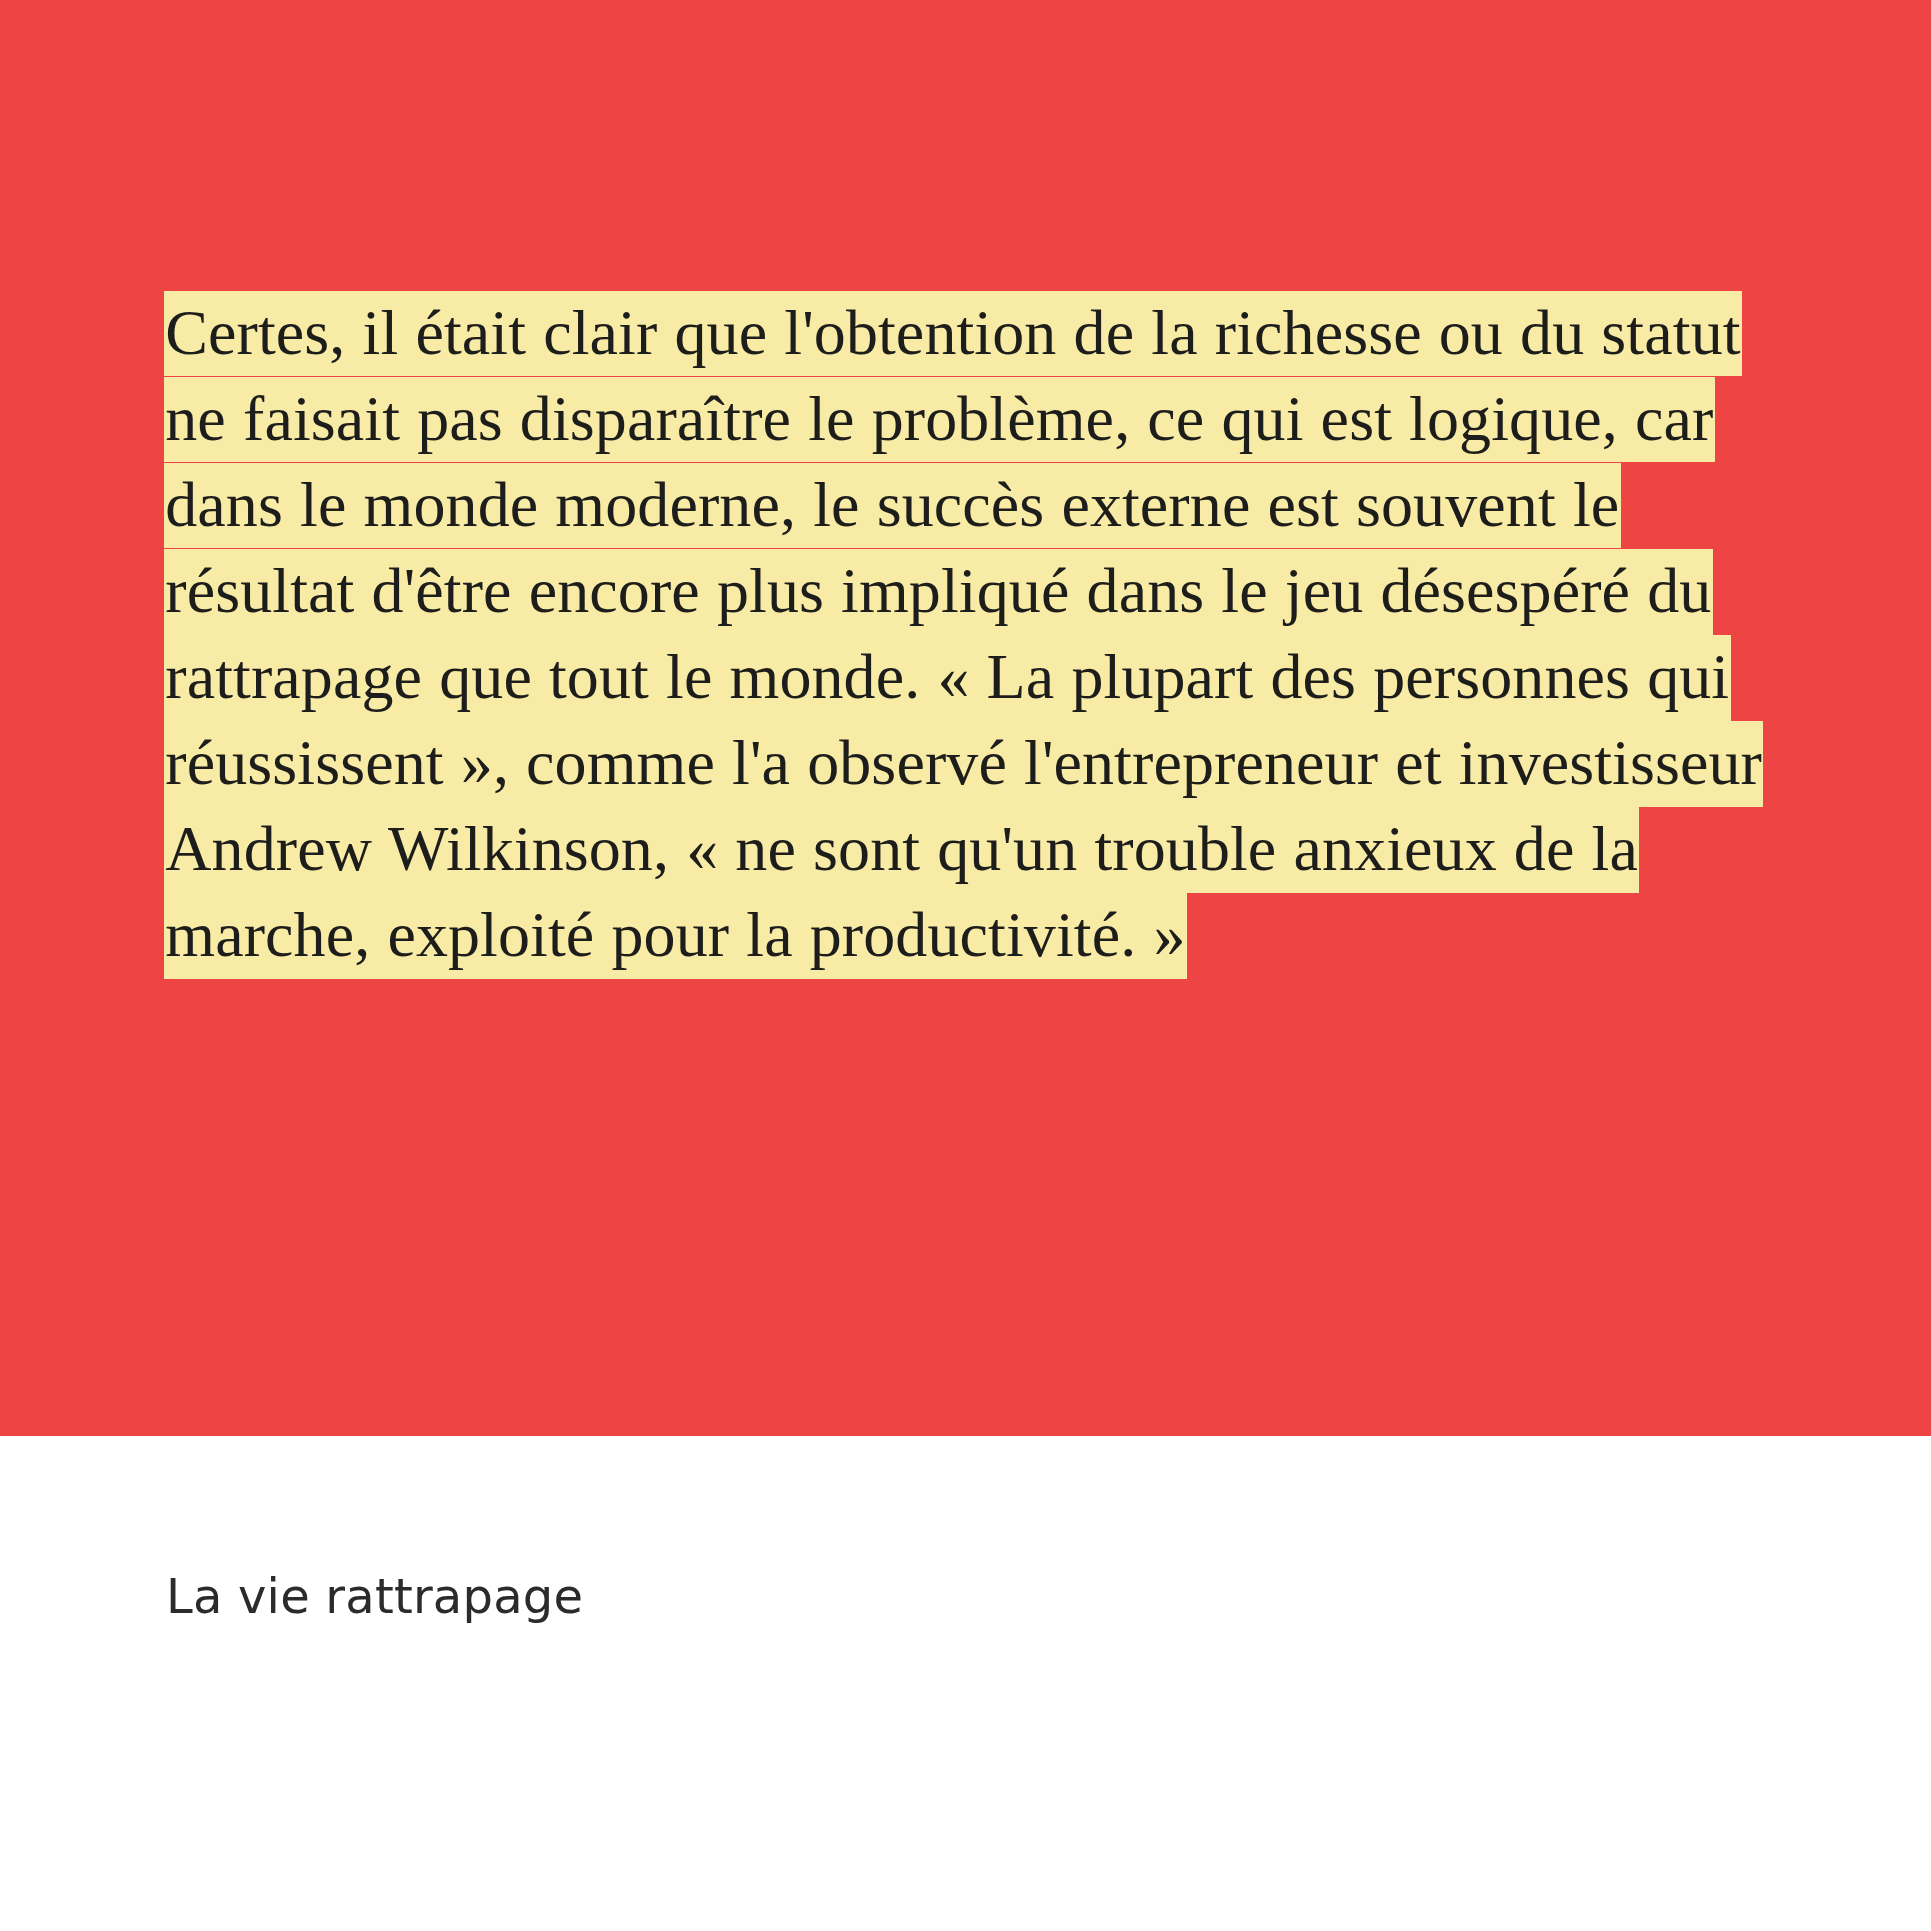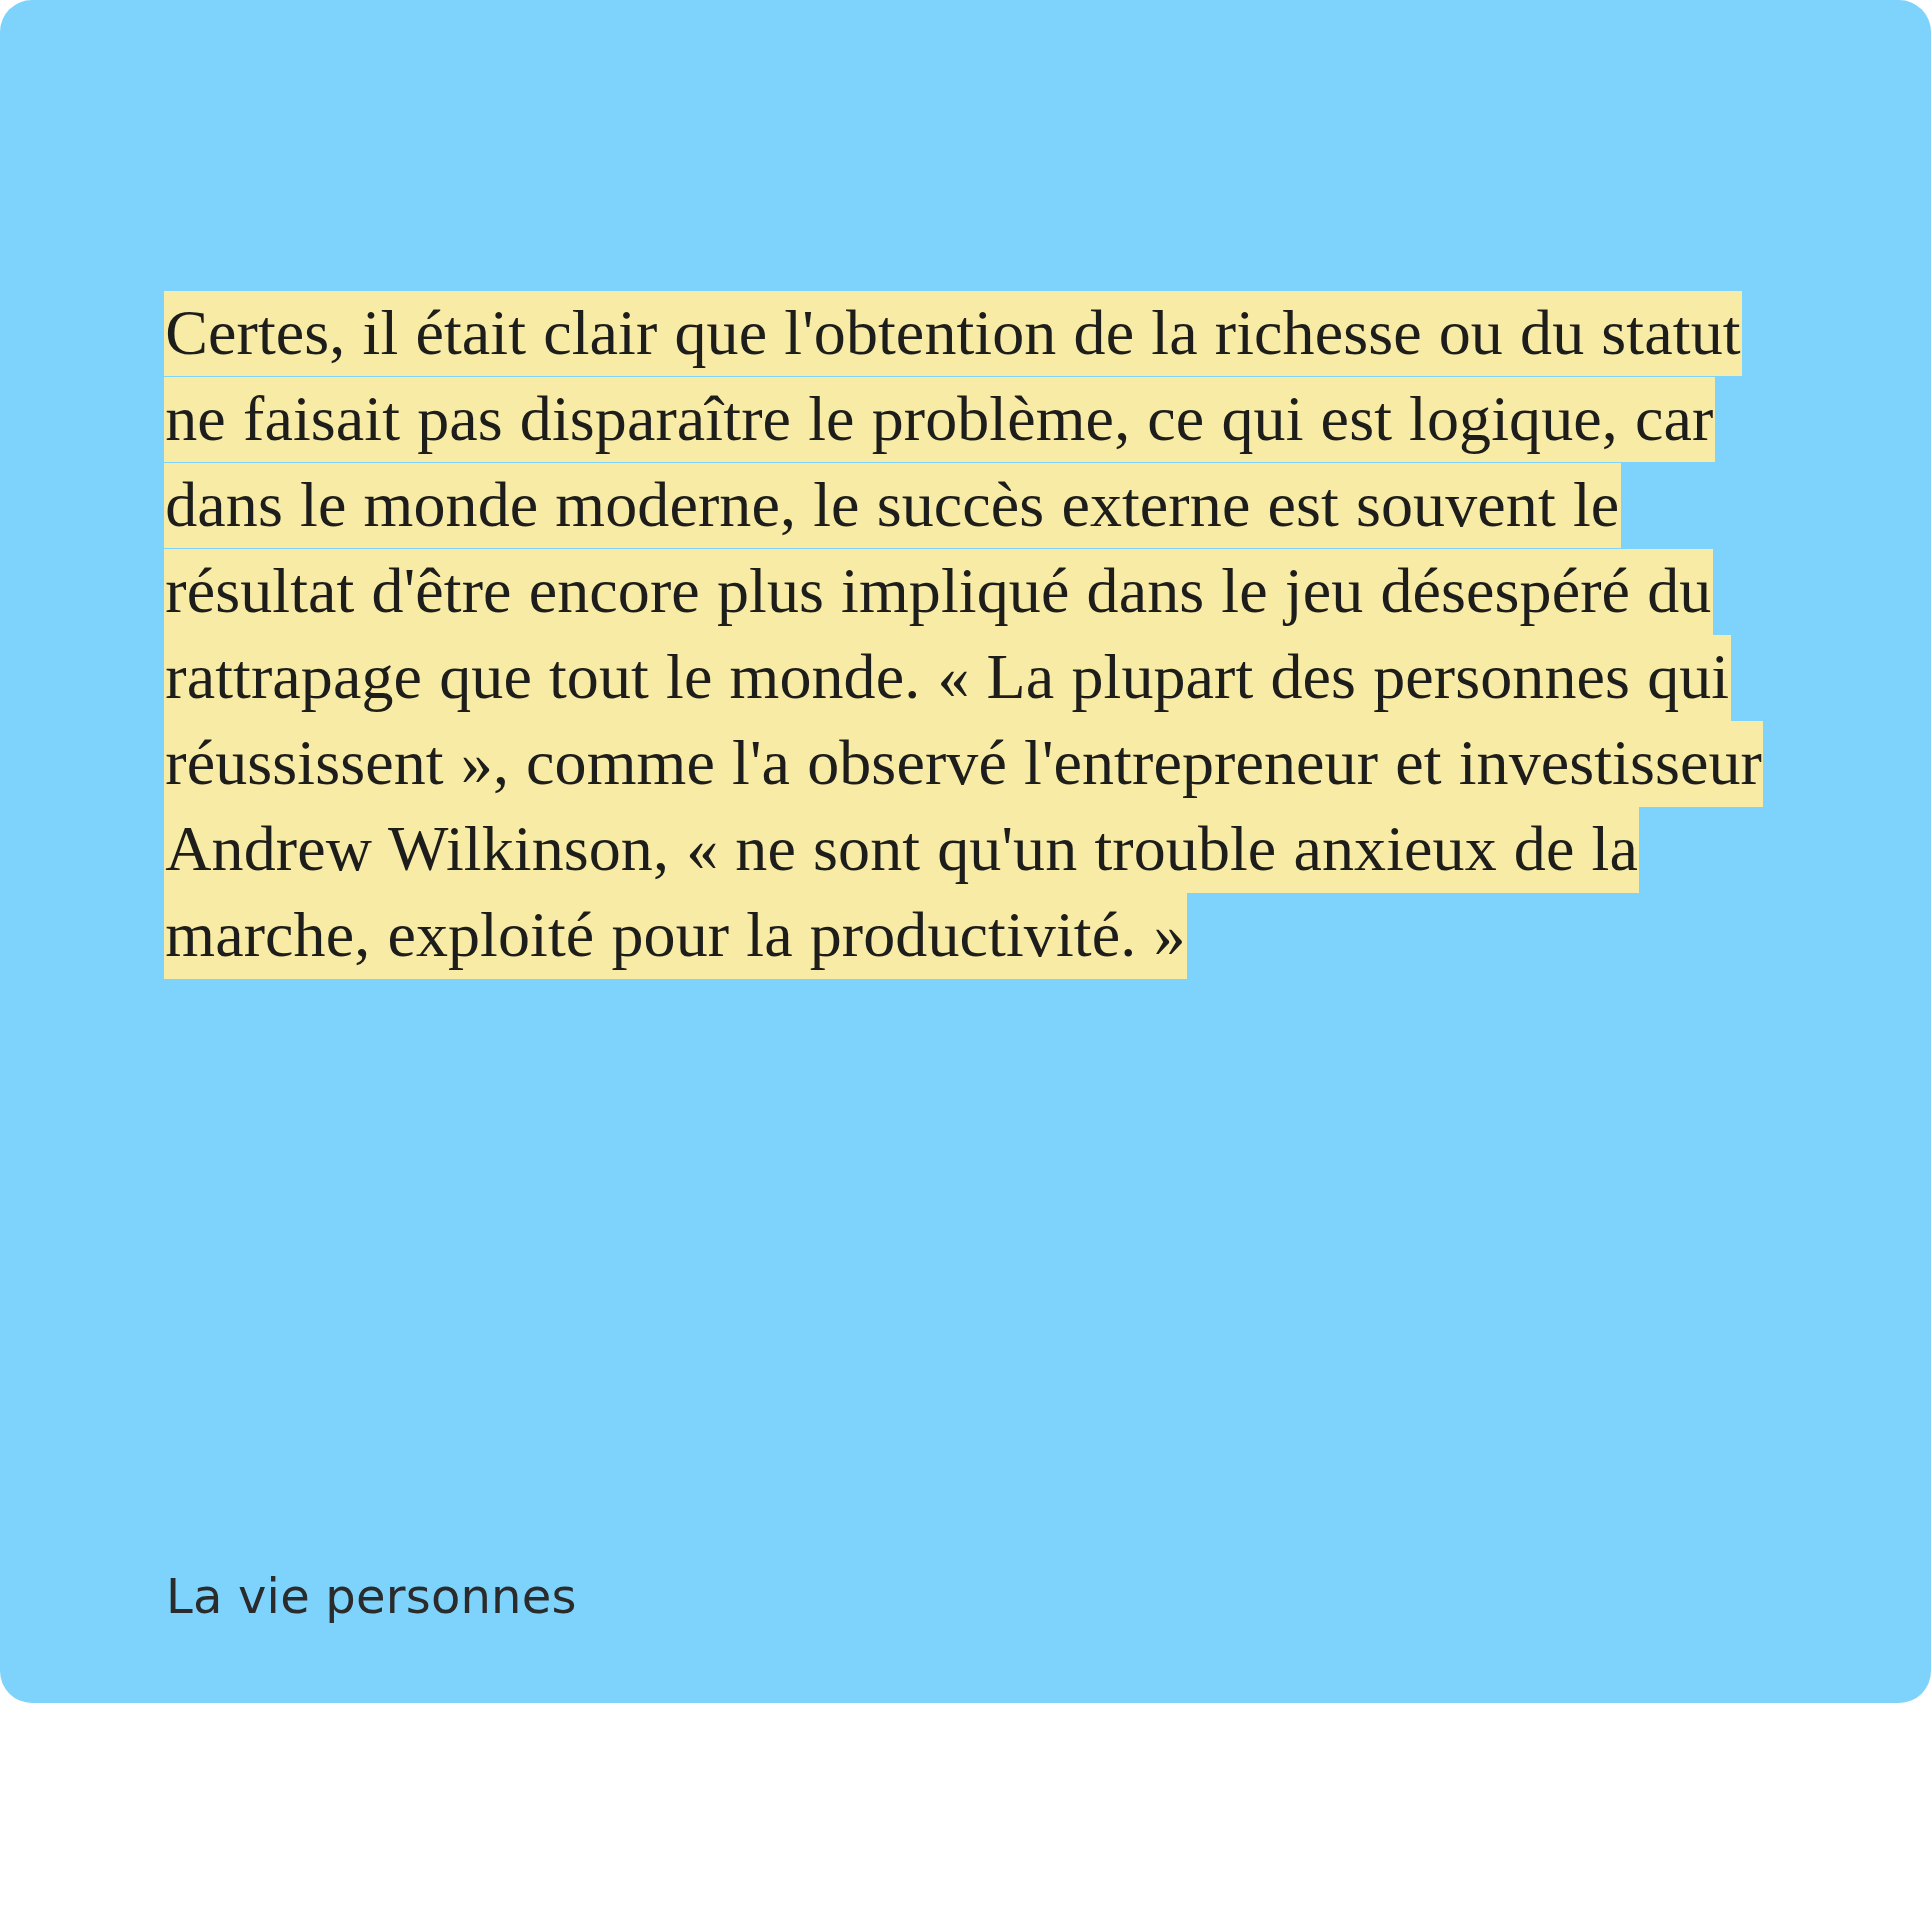--- a/index.html
+++ b/index.html
@@ -11,24 +11,23 @@
     width: 1931px;
     height: 1931px;
     overflow: hidden;
     font-family: "Liberation Sans", sans-serif;
     -webkit-font-smoothing: antialiased;
   }
 
   .page {
     position: relative;
     width: 1931px;
-    height: 1703px;
-    background: #7dd3fc;
+    height: 1436px;
+    background: #ef4444;
     box-sizing: border-box;
-    border-radius: 32px;
   }
 
   .quote-block {
     position: absolute;
     left: 164px;
     top: 290px;
     width: 1622px;
   }
 
   .quote-text {
@@ -79,17 +78,17 @@
 </head>
 <body>
 
 <div class="page">
 
   <div class="quote-block">
     <p class="quote-text"><span class="hl">Certes, il était clair que l'obtention de la richesse ou du statut ne faisait pas disparaître le problème, ce qui est logique, car dans le monde moderne, le succès externe est souvent le résultat d'être encore plus impliqué dans le jeu désespéré du rattrapage que tout le monde. « La plupart des personnes qui réussissent », comme l'a observé l'entrepreneur et investisseur Andrew Wilkinson, « ne sont qu'un trouble anxieux de la marche, exploité pour la productivité. »</span></p>
   </div>
 
   <div class="attribution">
-    <div class="book-title">La vie personnes</div>
+    <div class="book-title">La vie rattrapage</div>
   </div>
 
 </div>
 
 
 </body></html>

